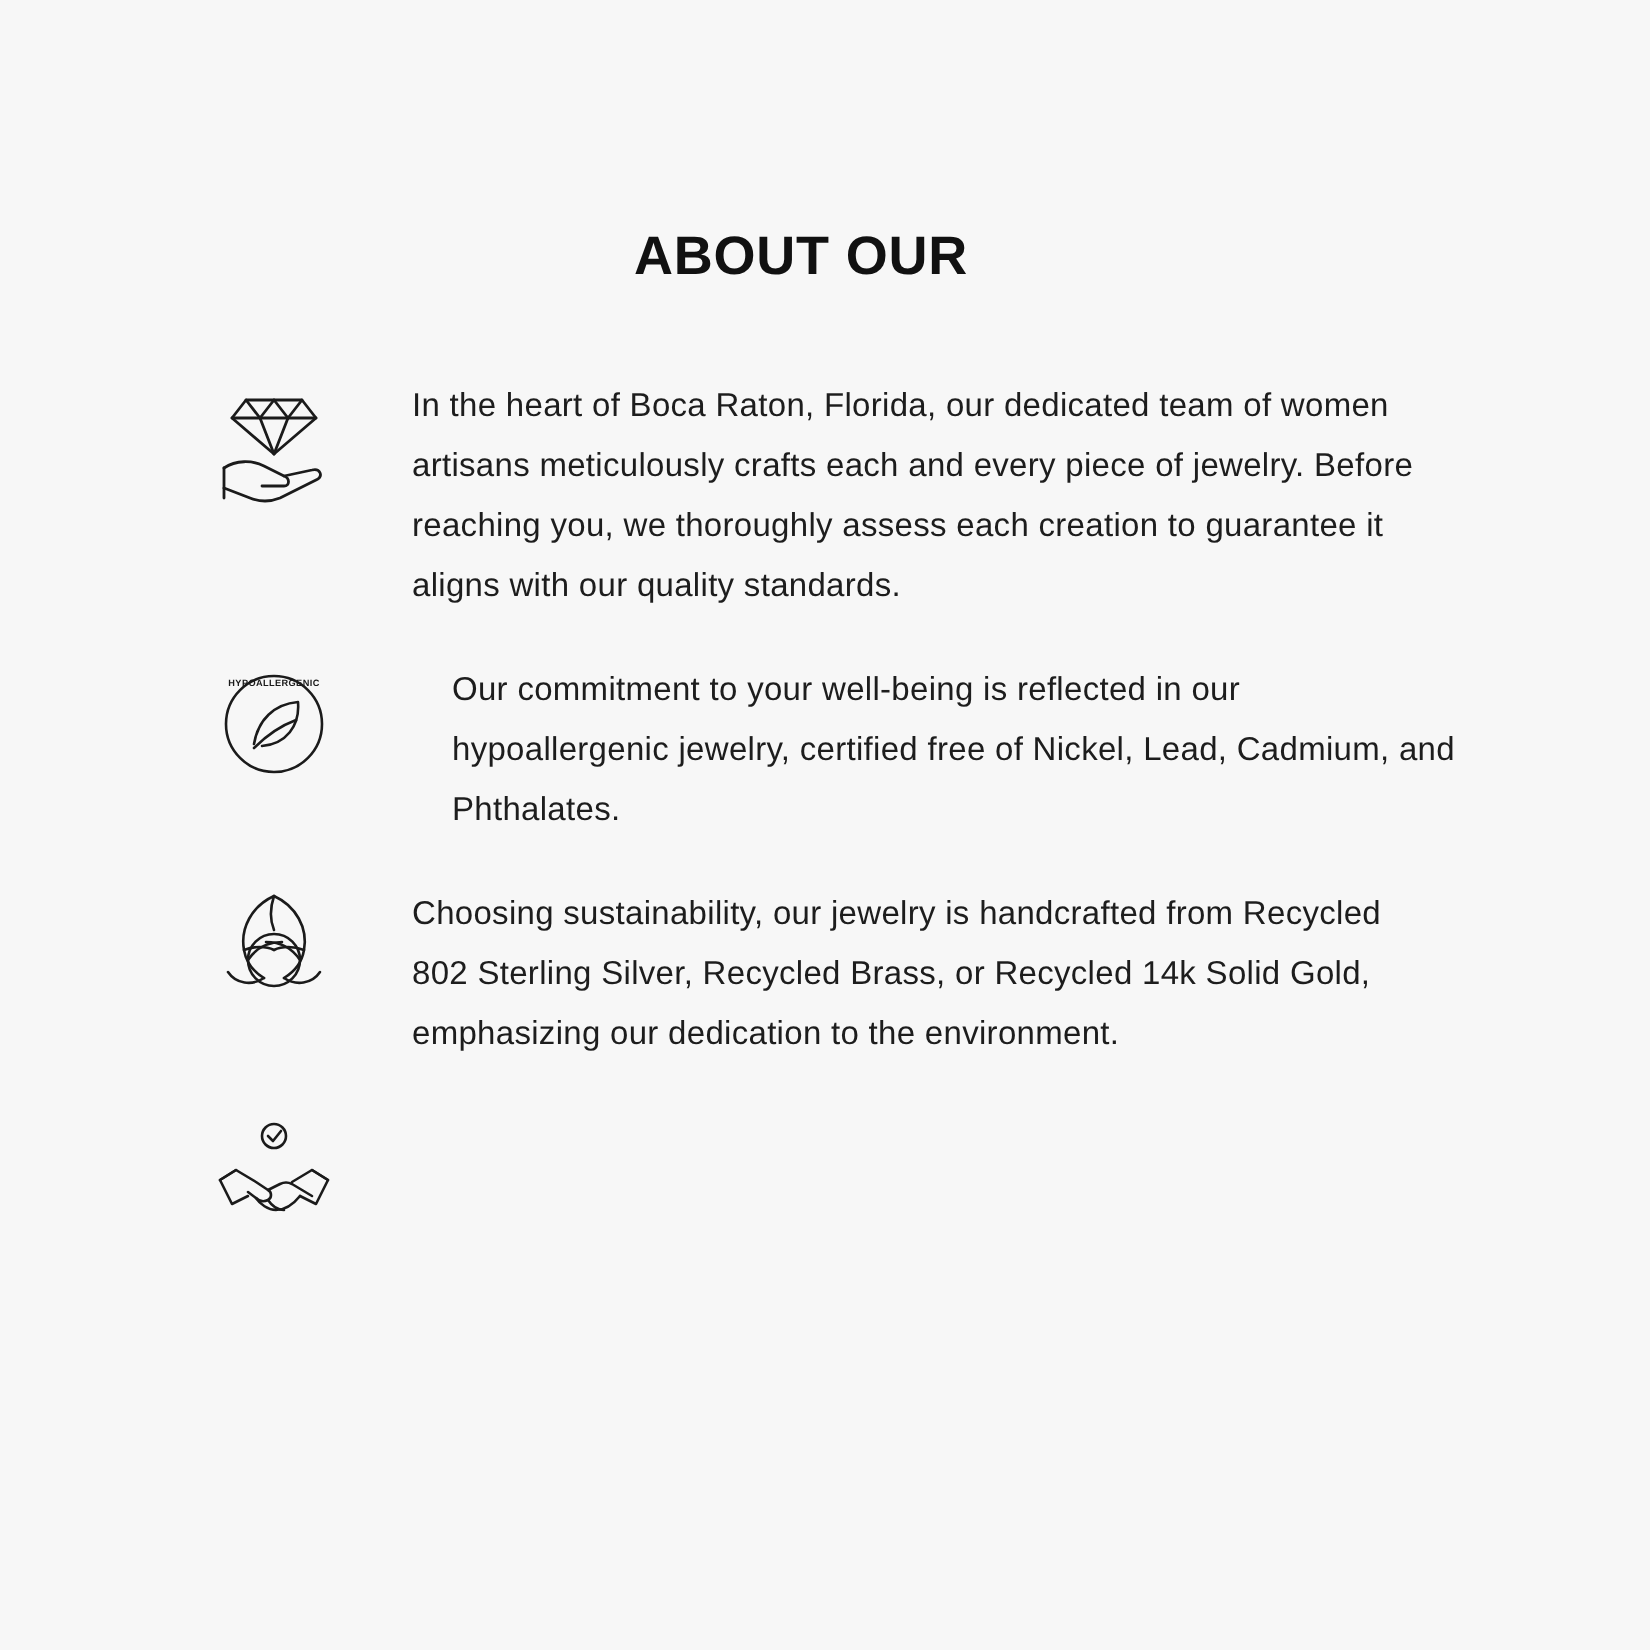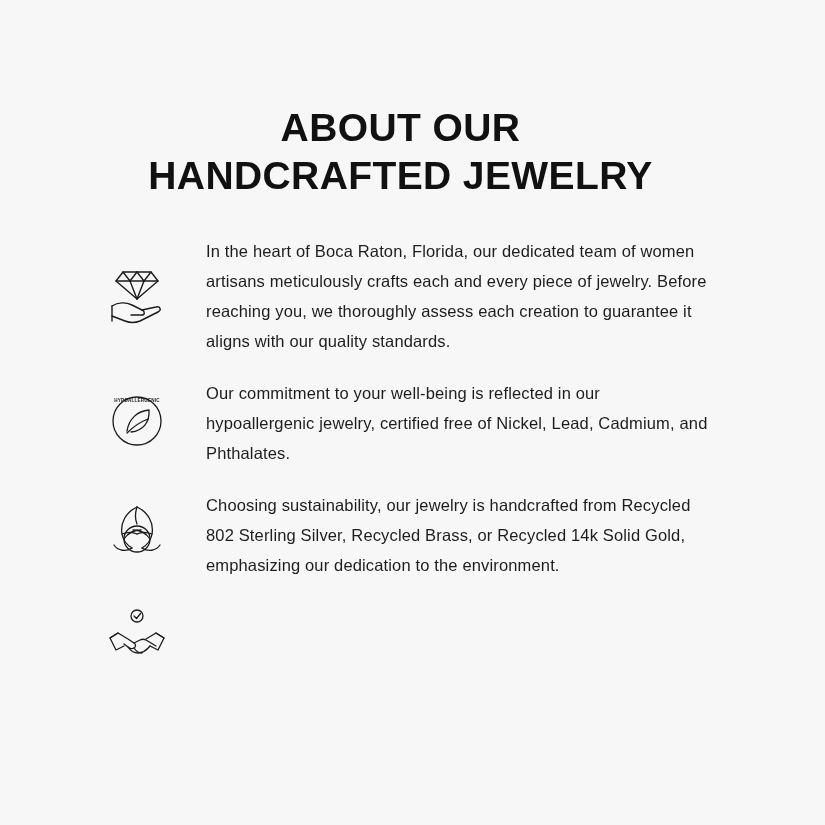--- a/index.html
+++ b/index.html
@@ -17,40 +17,40 @@
   .page {
     width: 825px;
     height: 825px;
     box-sizing: border-box;
     padding: 0;
     position: relative;
   }
   .heading {
     text-align: center;
     font-weight: bold;
-    font-size: 39px;
+    font-size: 27px;
     line-height: 48px;
     letter-spacing: 0.4px;
     color: #111111;
     margin: 0;
     padding-top: 104px;
     padding-left: 36px;
     padding-right: 60px;
   }
   .heading .line {
     display: block;
   }
   .features {
     margin-top: 36px;
     padding-left: 104px;
     padding-right: 60px;
   }
   .feature {
     display: flex;
-    align-items: center;
+    align-items: flex-start;
     margin-bottom: 22px;
   }
   .feature-icon {
     width: 66px;
     min-width: 66px;
     height: 66px;
     margin-right: 36px;
     display: flex;
     align-items: flex-start;
     justify-content: center;
@@ -60,40 +60,39 @@
     font-size: 16.5px;
     line-height: 30px;
     color: #1d1d1d;
     max-width: 505px;
     letter-spacing: 0.15px;
   }
   .f1 .feature-icon { padding-top: 6px; }
   .f2 .feature-icon { padding-top: 2px; }
   .f3 .feature-icon { padding-top: 2px; }
   .f4 .feature-icon { padding-top: 6px; }
-  .f2 { margin-top: 10px; }
+  .f2 { margin-top: 10px; gap: 20px; }
   .f3 { margin-top: 10px; }
   .f4 { margin-top: 10px; }
   svg { display: block; }
   .tiny-label {
     font-size: 4.6px;
     font-weight: bold;
     letter-spacing: 0.2px;
     fill: #1b1b1b;
     font-family: "Liberation Sans", sans-serif;
   }
 </style>
 </head>
 <body>
 
 <div class="page">
 
   <h1 class="heading">
     <span class="line">ABOUT OUR</span>
-    <span class="line">HANDCRAFTED JEWELRY</span>
   </h1>
 
   <div class="features">
 
     <div class="feature f1">
       <div class="feature-icon">
         <svg width="62" height="60" viewBox="0 0 62 60" fill="none" stroke="#1b1b1b" stroke-width="1.4" stroke-linecap="round" stroke-linejoin="round">
           <polygon points="31,6 45,6 52,15 31,33 10,15 17,6"></polygon>
           <line x1="17" y1="6" x2="24" y2="15"></line>
           <line x1="45" y1="6" x2="38" y2="15"></line>

